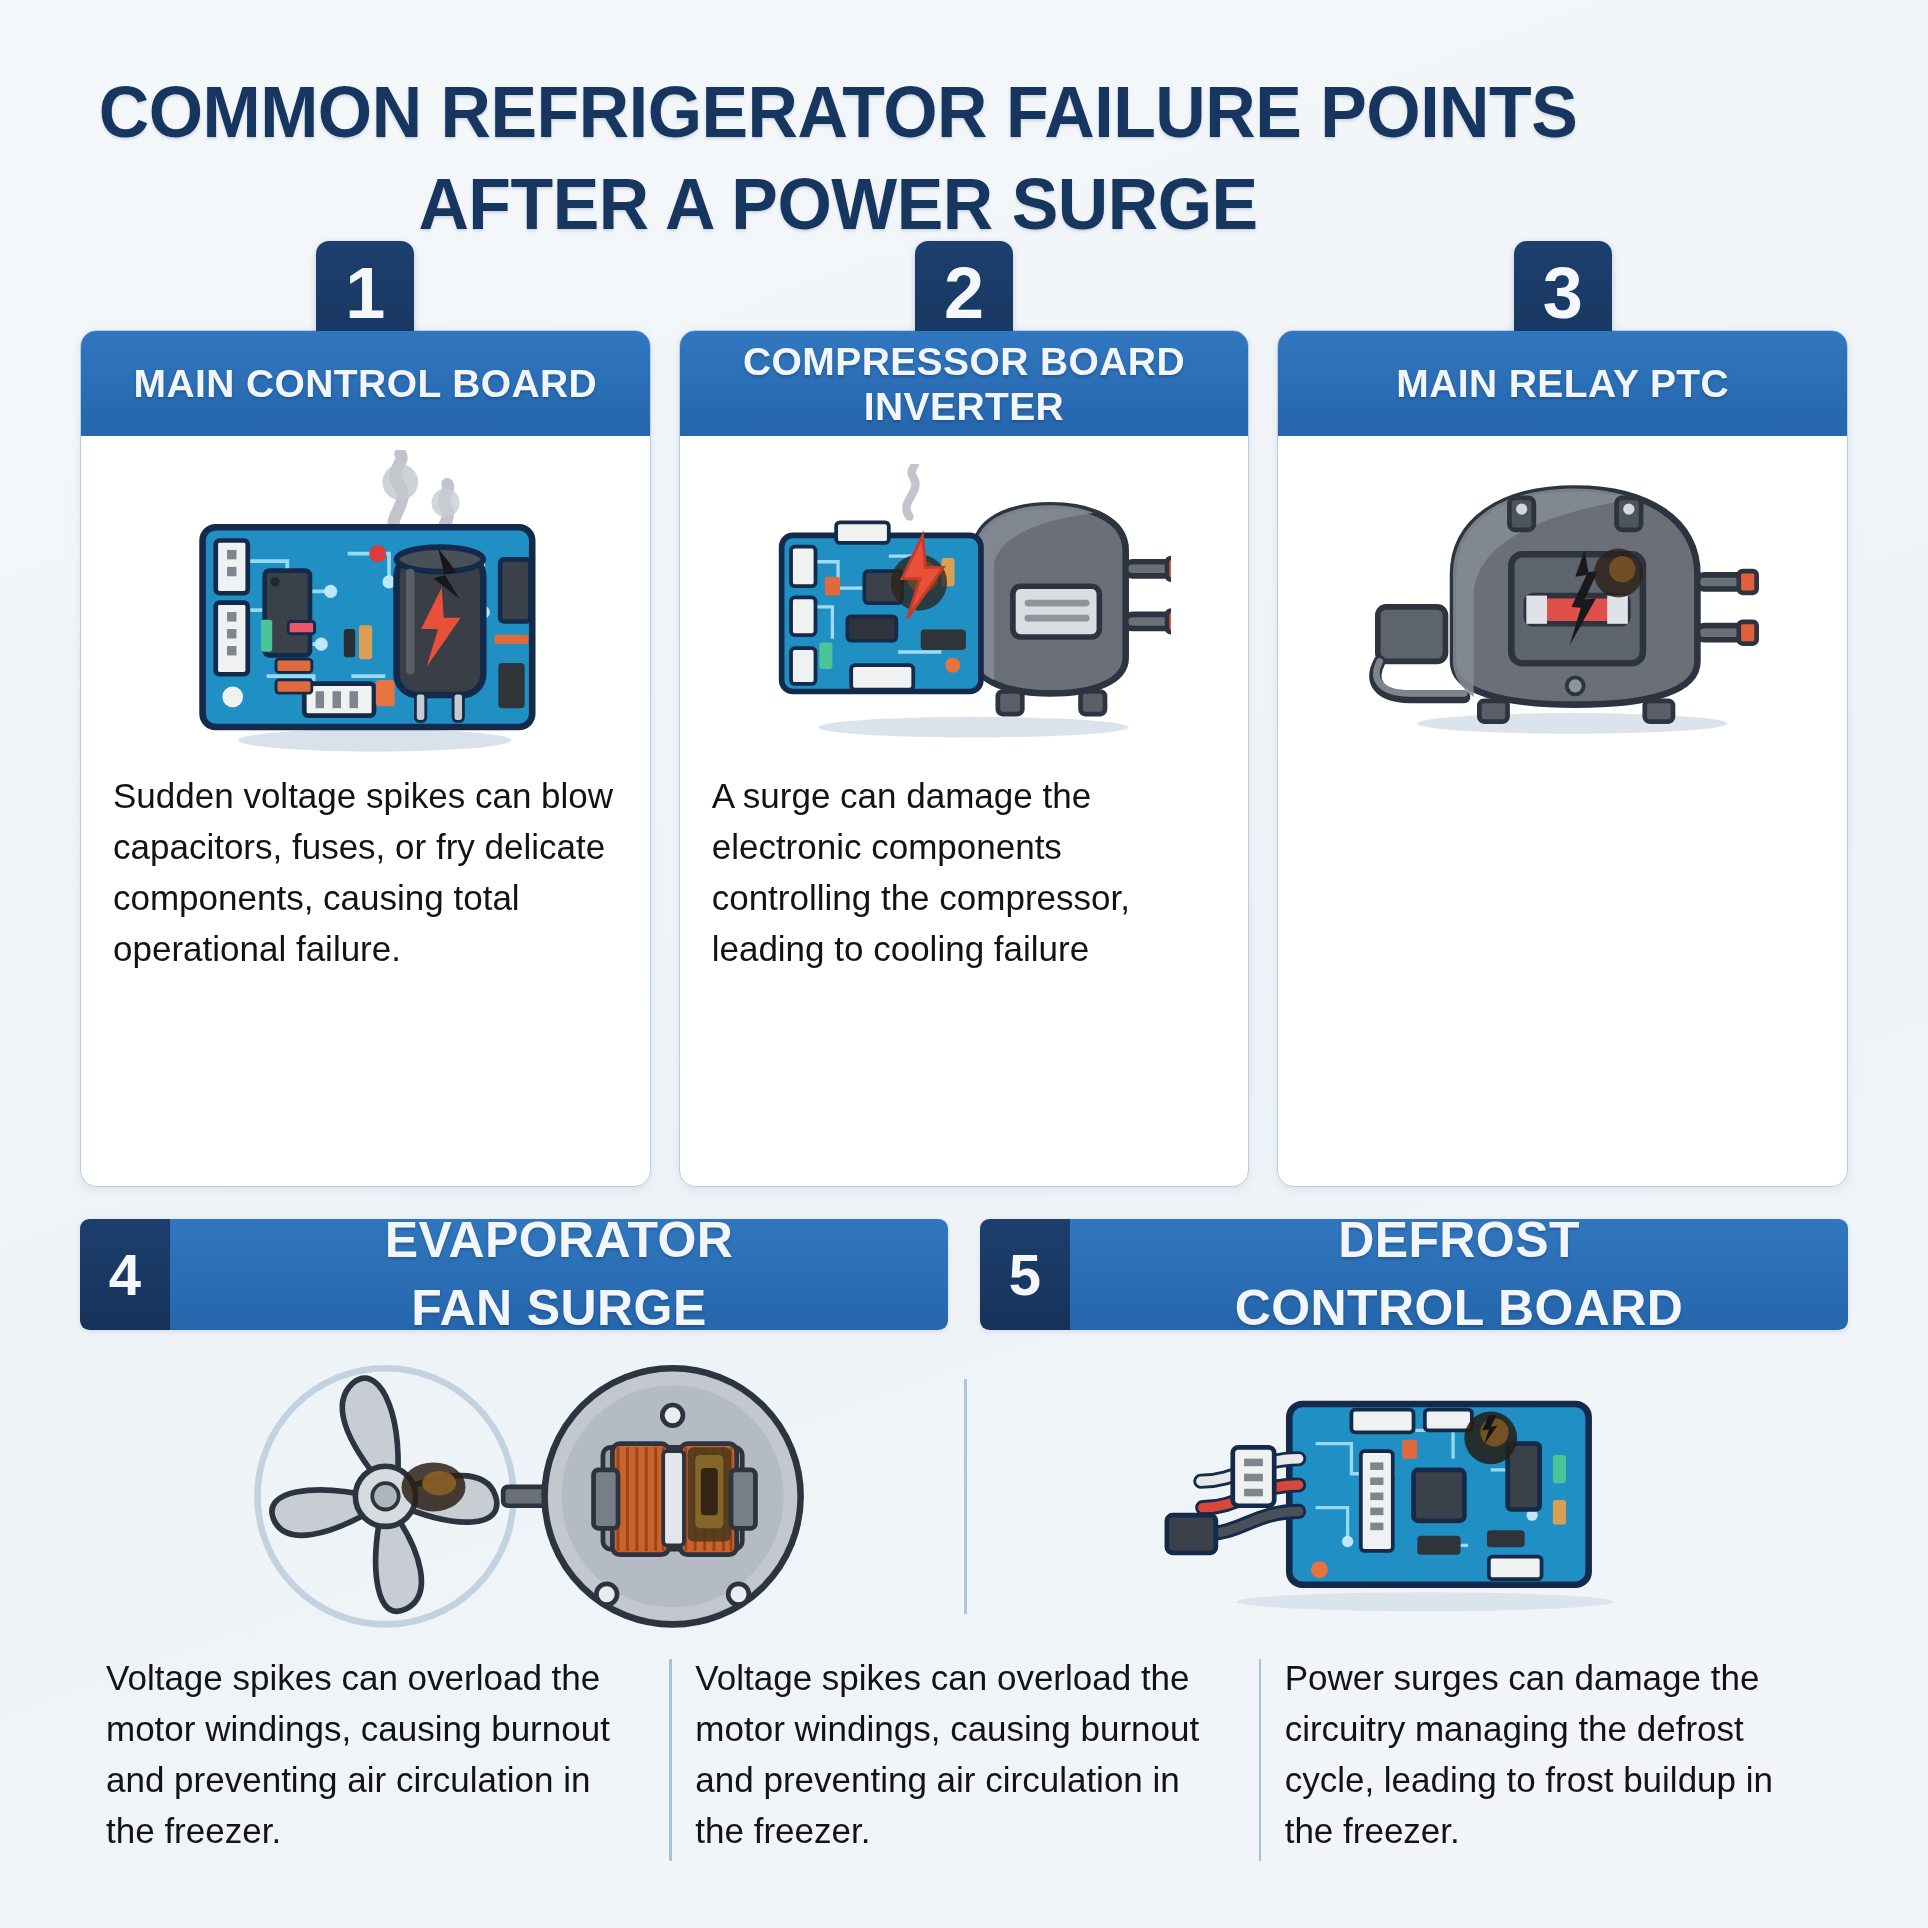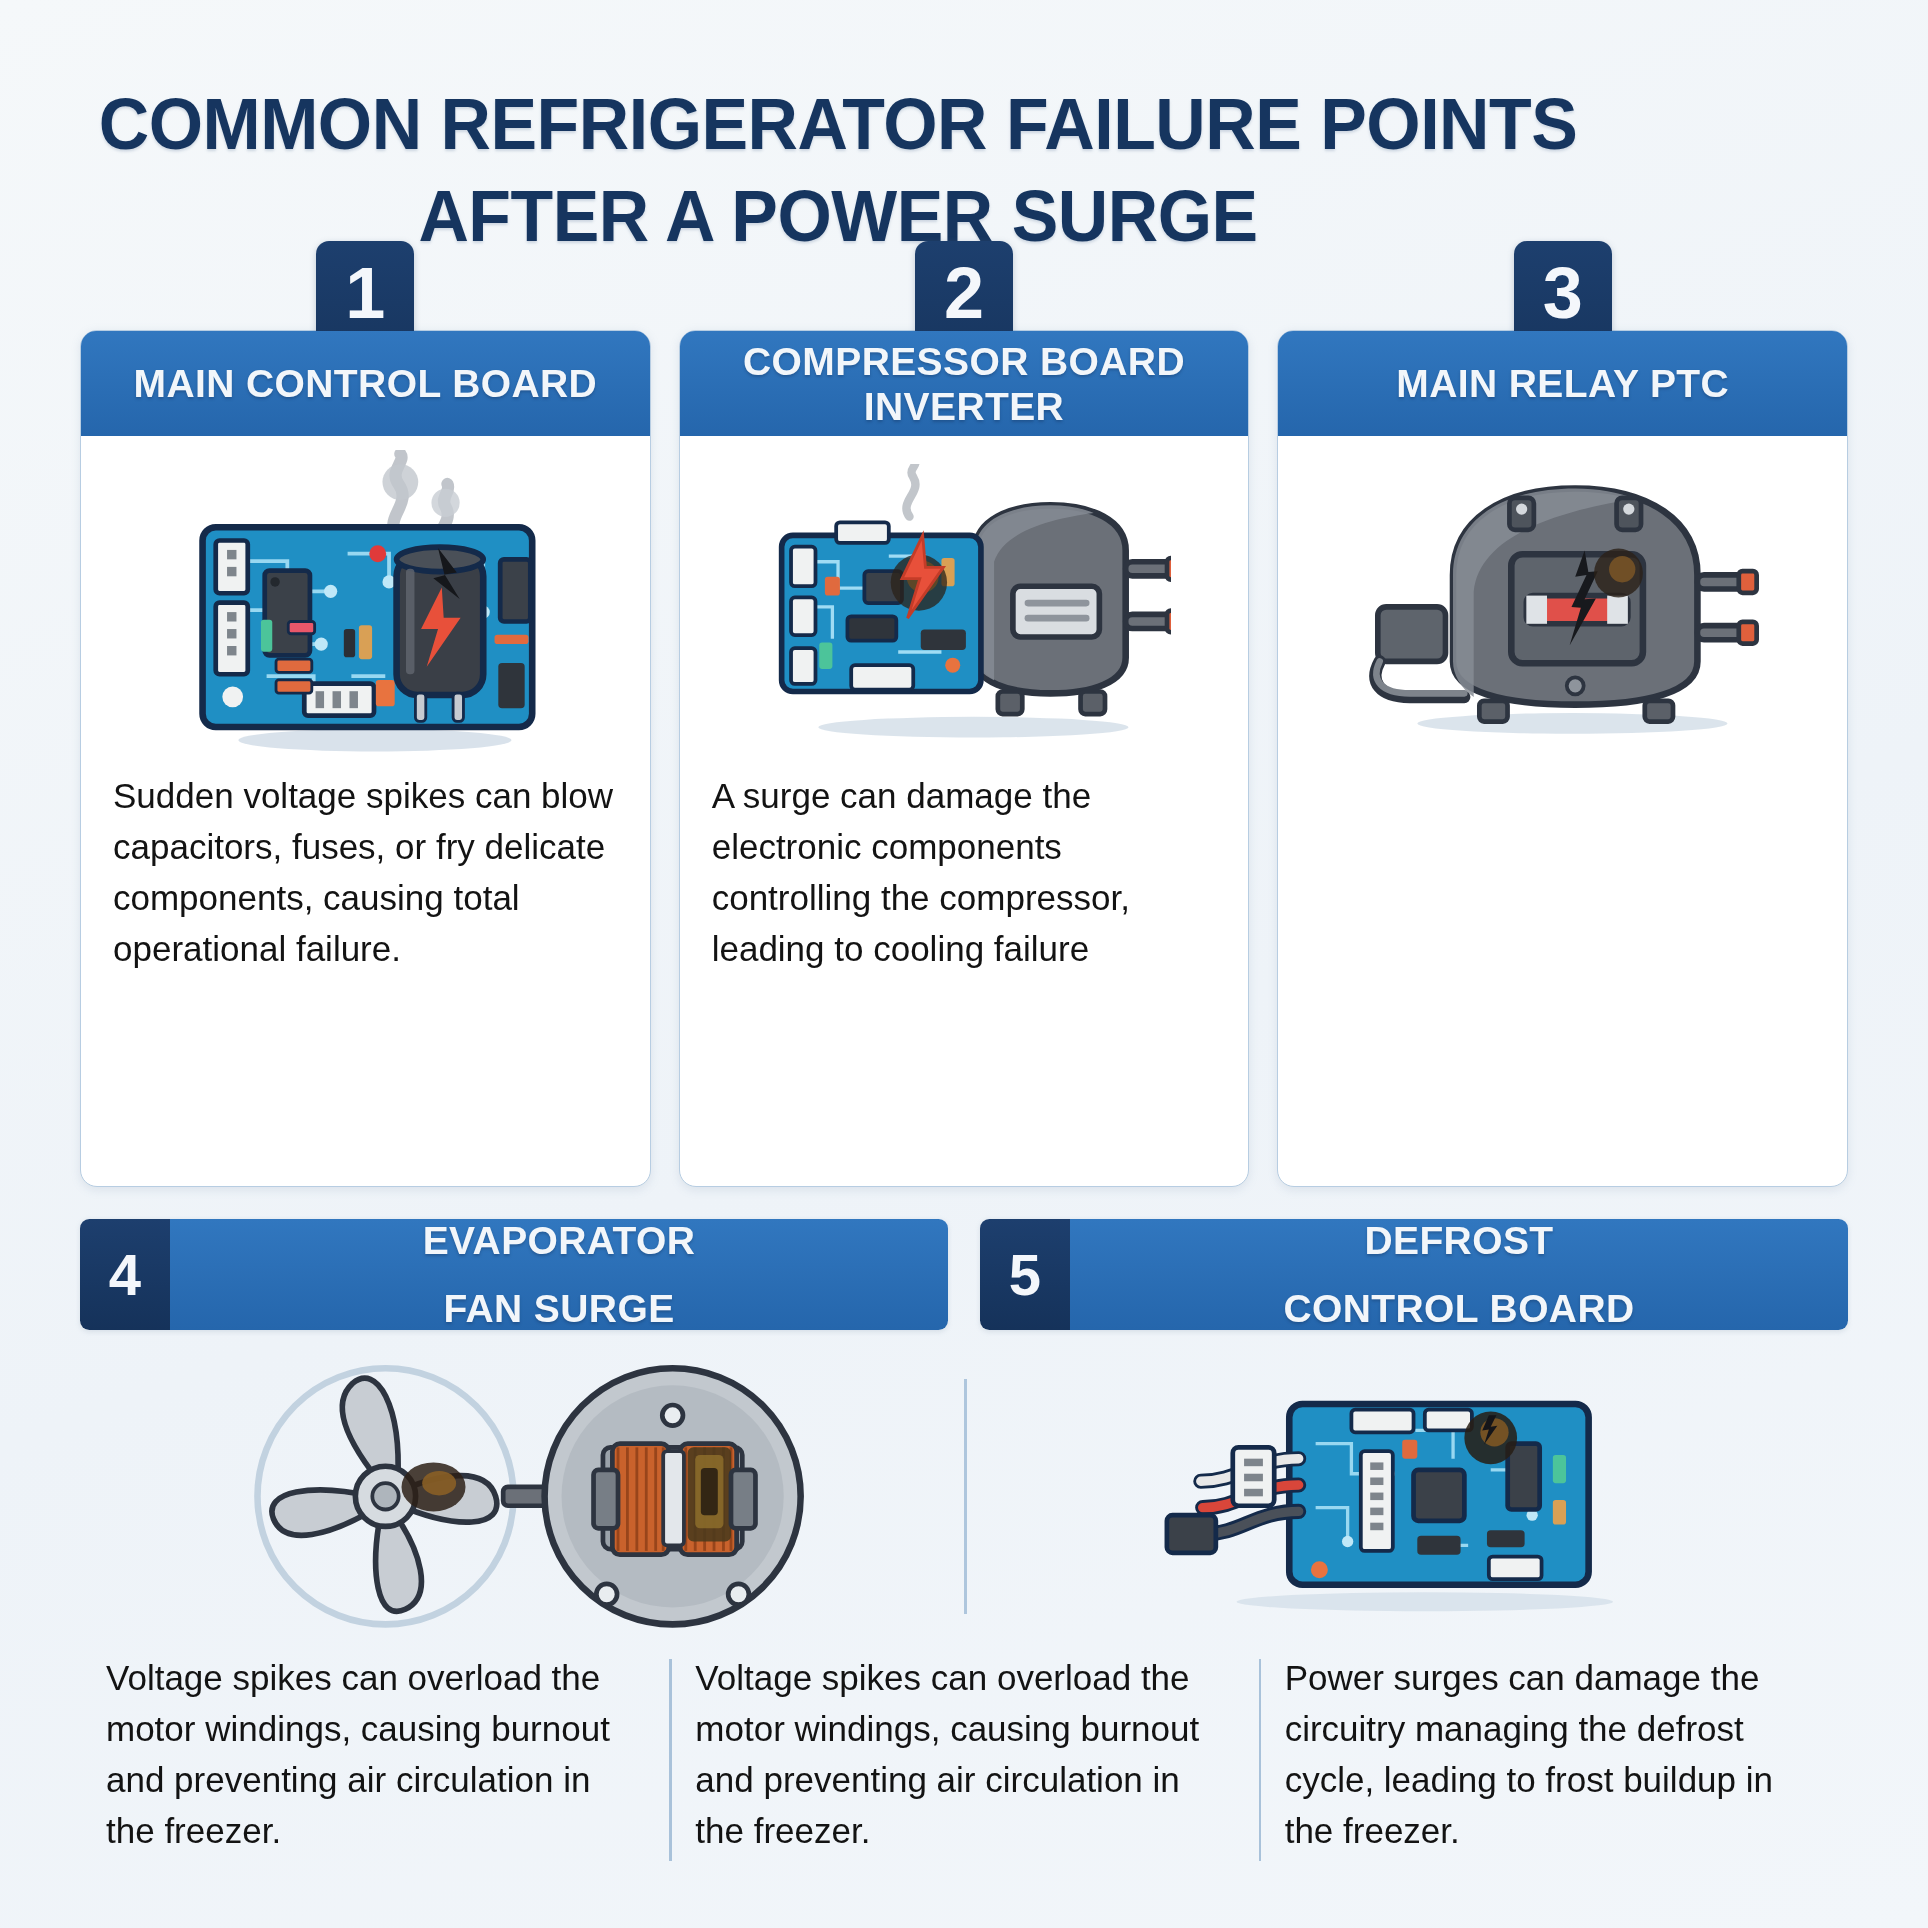--- a/index.html
+++ b/index.html
@@ -10,21 +10,21 @@
     overflow: hidden;
   }
   #page {
     position: relative;
     width: 1928px; height: 1928px;
     background: linear-gradient(160deg,#f5f8fa 0%,#eef3f8 55%,#f2f6fa 100%);
   }
 
   
   .title-wrap {
-    position: absolute; left: 0; top: 78px; width: 1676px;
+    position: absolute; left: 0; top: 66px; width: 1676px;
     text-align: center;
   }
   .title-line {
     color: #16355f;
     font-weight: bold;
     font-size: 72px;
     line-height: 92px;
     letter-spacing: -0.5px;
     transform: scaleX(0.97);
     text-shadow: 0 1.9px 2.8px rgba(160,175,195,0.45);
@@ -111,21 +111,21 @@
     width: 90px;
     background: linear-gradient(180deg,#1d3f6e 0%,#15325a 100%);
     color: #f4f7fb;
     font-size: 58px; font-weight: bold;
     display: flex; align-items: center; justify-content: center;
   }
   .bar-title {
     flex: 1;
     background: linear-gradient(180deg,#3177bf 0%,#2566ac 100%);
     color: #f2f6fa;
-    font-weight: bold; font-size: 39px; line-height: 45px;
+    font-weight: bold; font-size: 50px; line-height: 45px;
     letter-spacing: 0.4px;
     display: flex; flex-direction: column;
     align-items: center; justify-content: center;
     text-align: right;
     text-shadow: 0 1.9px 2.8px rgba(20,50,90,0.35);
     gap: 23px;
   }
   .bottom-art {
     position: relative;
     height: 282px;

